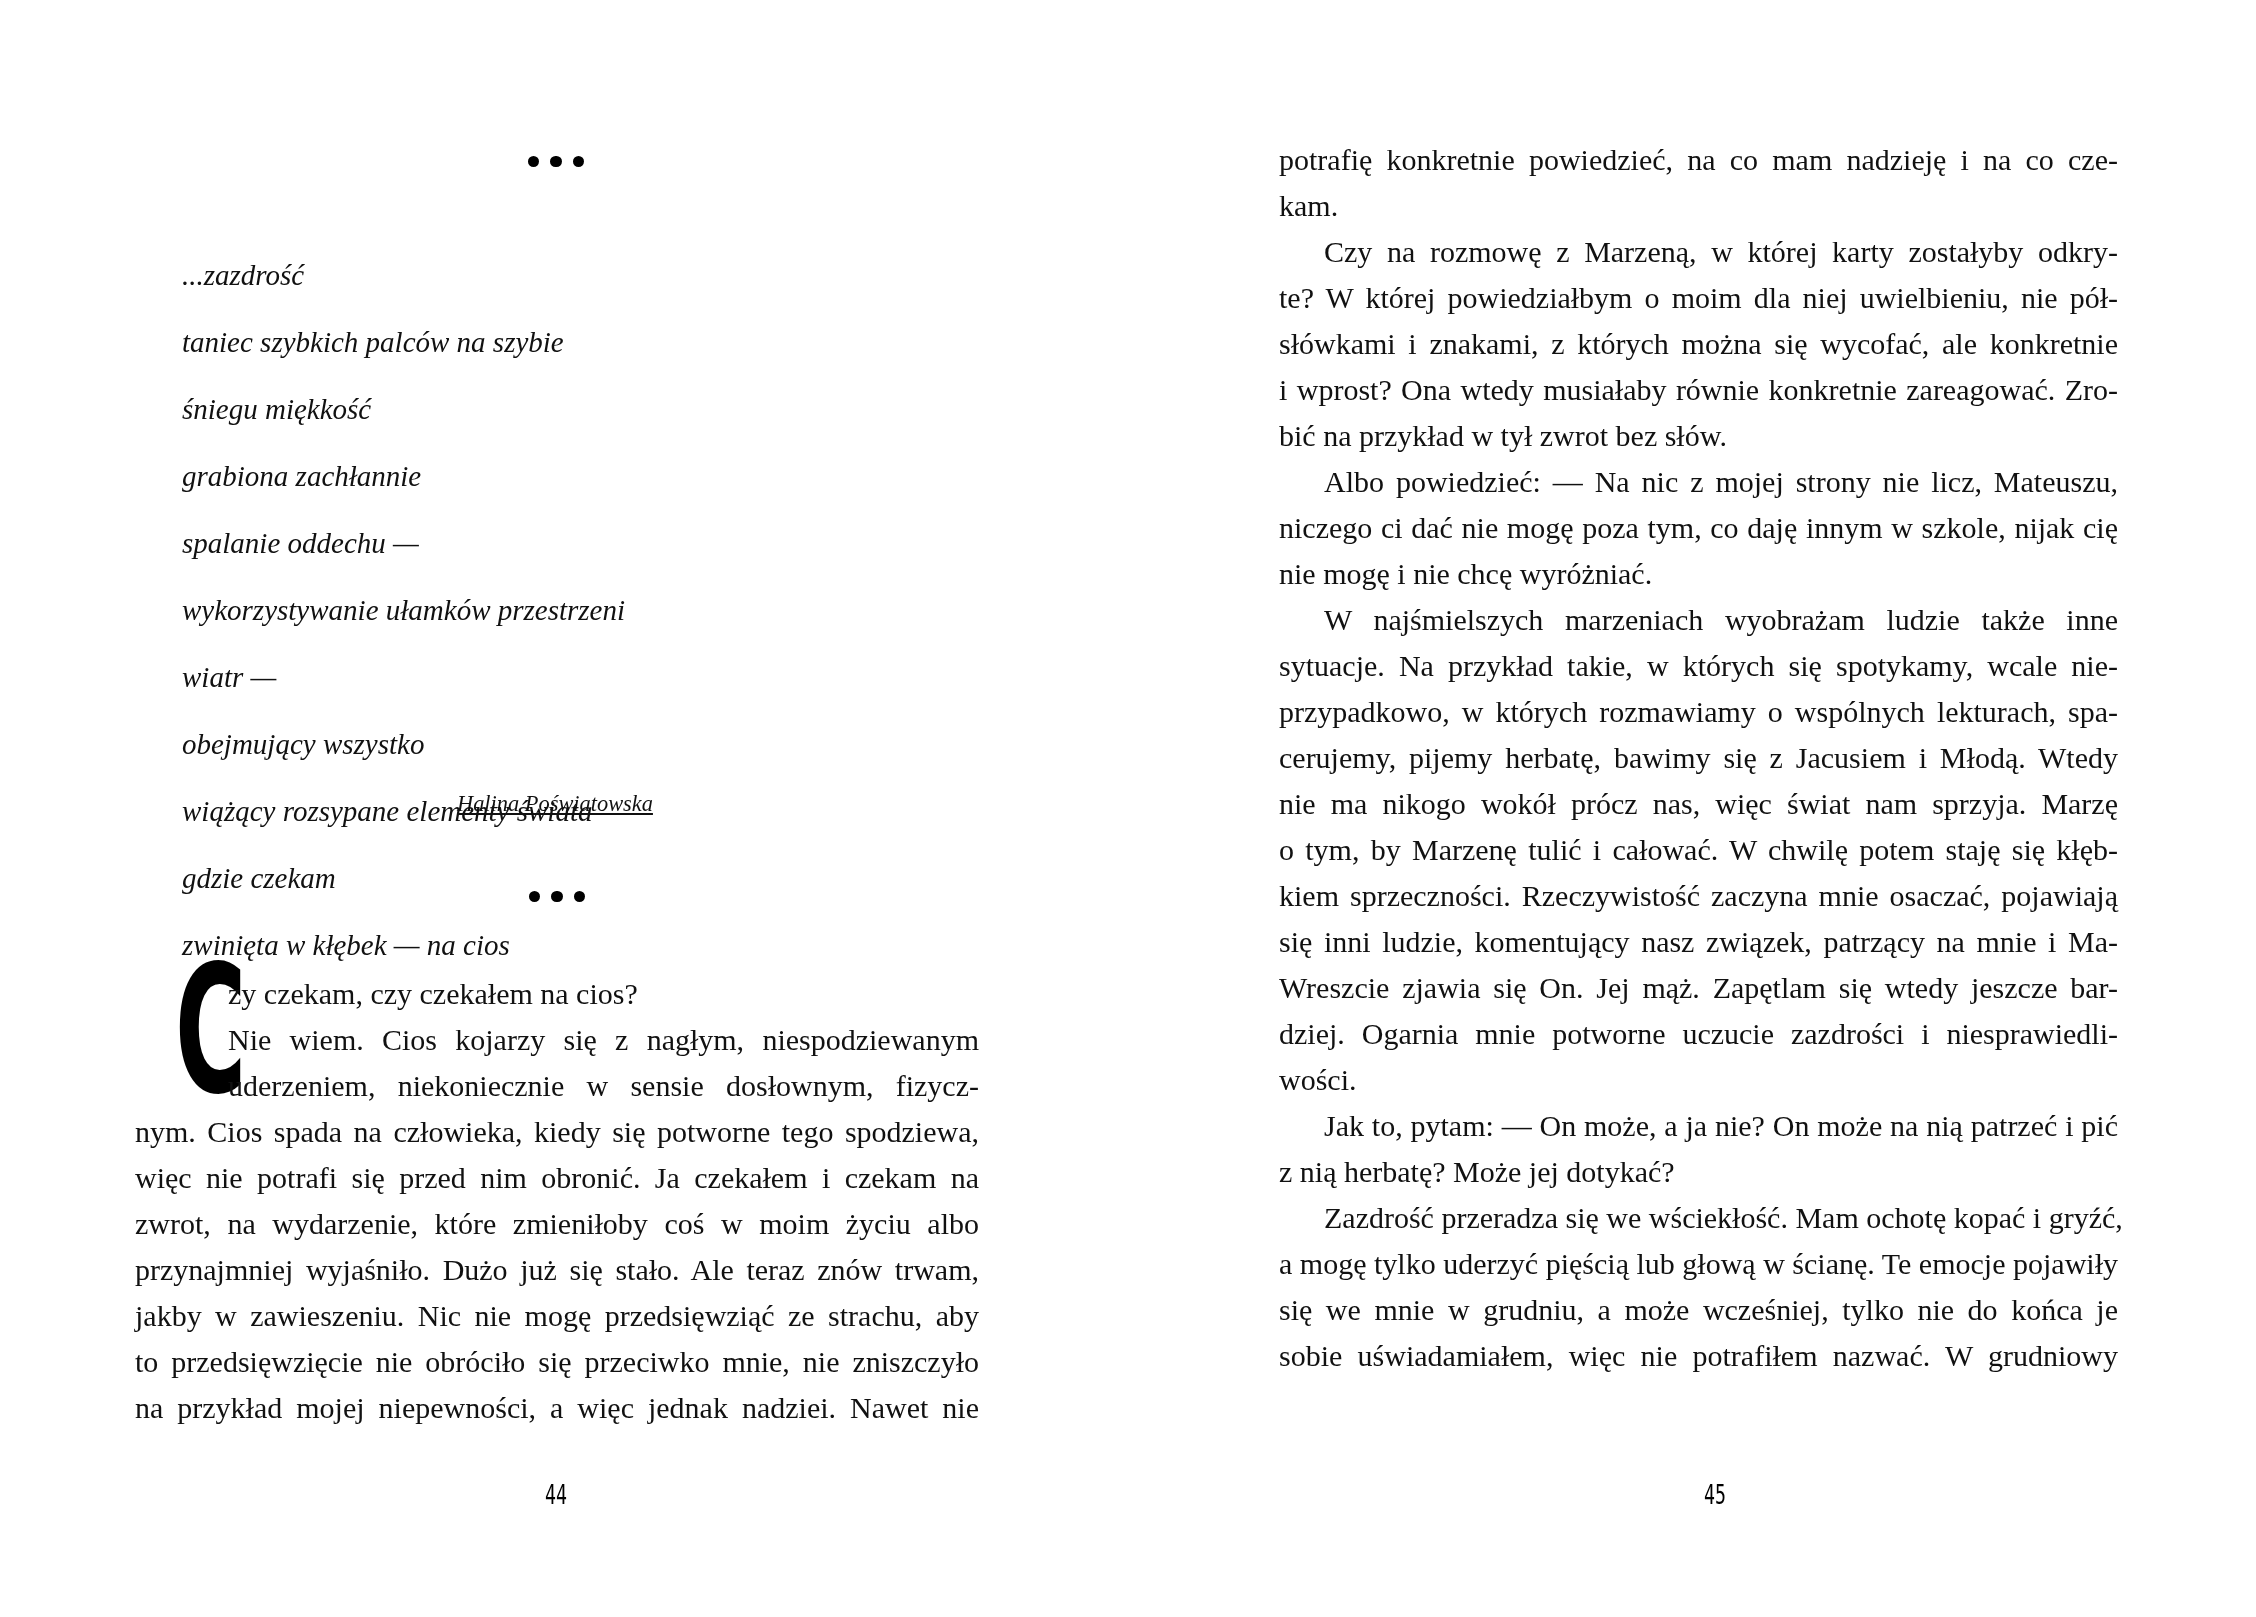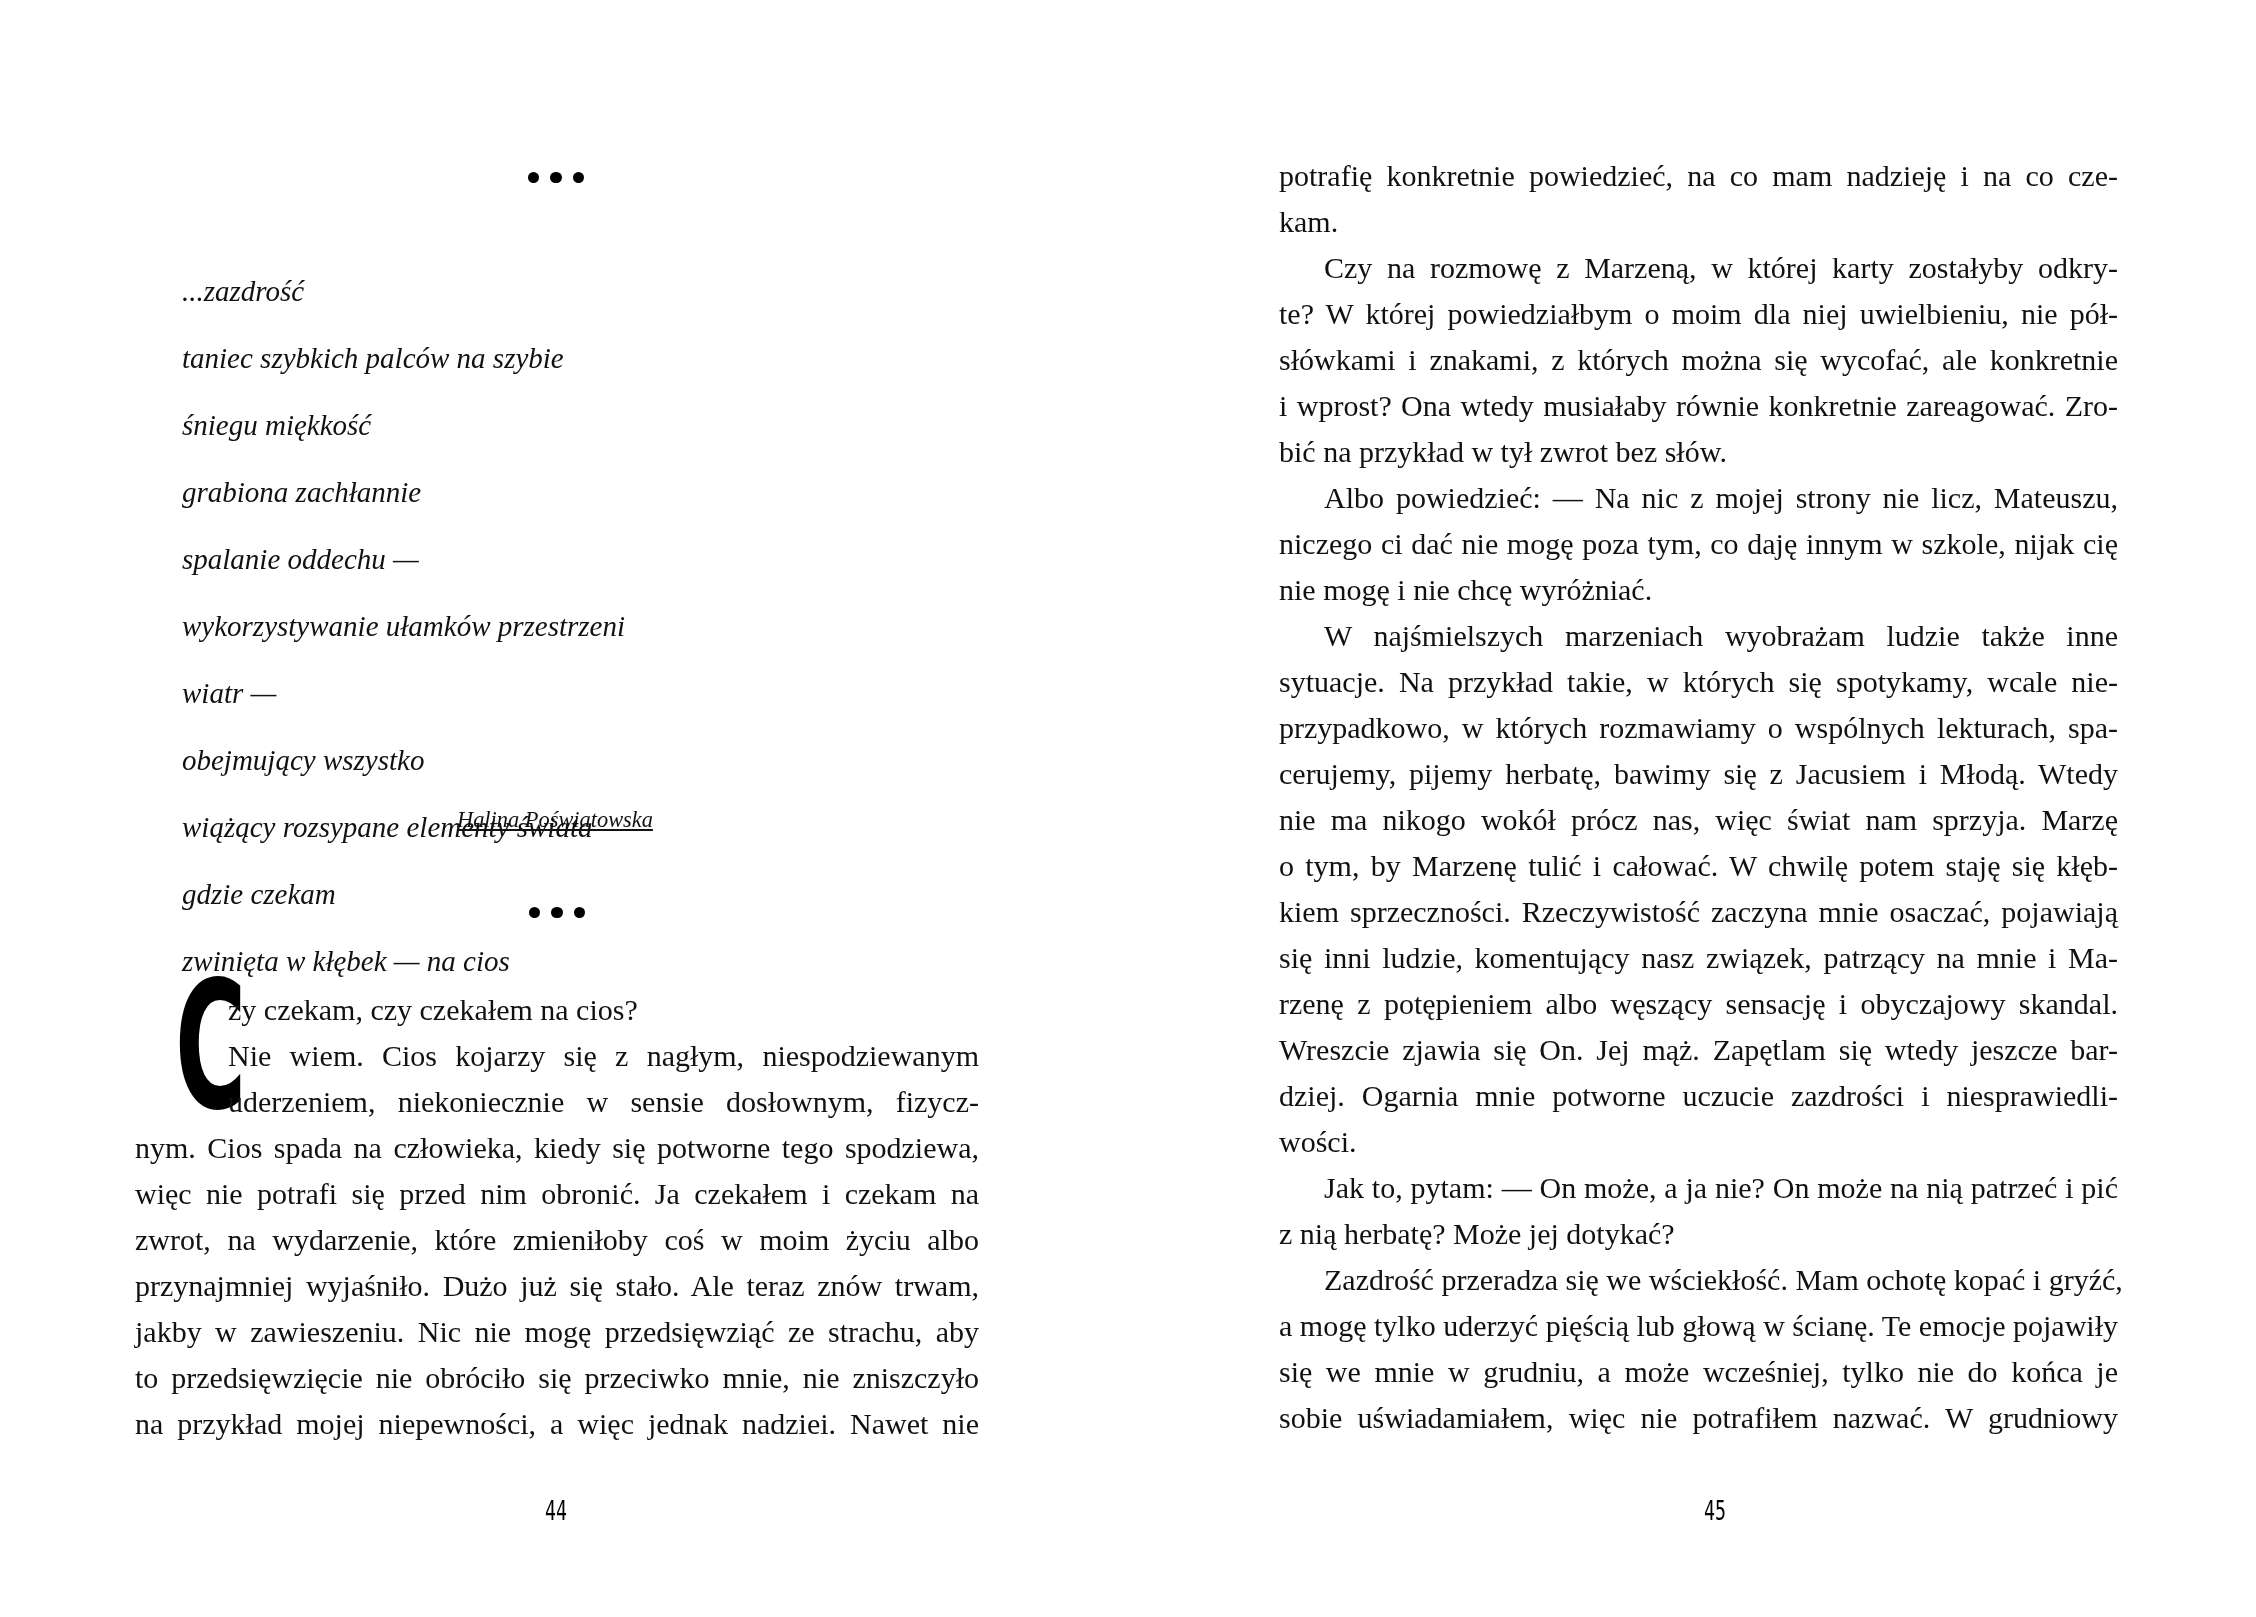--- a/index.html
+++ b/index.html
@@ -1,18 +1,18 @@
 <!DOCTYPE html>
 <html style="font-size:15px"><head>
 <meta charset="utf-8">
 <style>
   html, body { margin: 0; padding: 0; background: #ffffff; }
   body { width: 2257px; height: 1617px; position: relative; overflow: hidden; color: #111111;
          font-family: "Liberation Serif", "DejaVu Serif", serif; }
-  .page { position: absolute; top: 16px; height: 1166px; }
+  .page { position: absolute; top: 0; height: 1166px; }
   .page-left { left: 0; width: 1128px; }
   .page-right { left: 1128px; width: 1129px; }
 
   .dots { position: absolute; width: 75px; height: 18.6px; display: flex; justify-content: space-between; align-items: center; }
   .dots span { display: block; width: 11.2px; height: 11.2px; border-radius: 50%; background: #000; }
   .dots-top { left: 528px; top: 152px; width: 56px; }
   .dots-mid { left: 529px; top: 887px; width: 56px; }
 
   .poem { position: absolute; left: 182px; top: 231px; font-style: italic; font-size: 29px; line-height: 46px; }
   .poem .line { display: block; white-space: nowrap; margin-top: 21px; }
@@ -97,21 +97,20 @@
     <span class="l">niczego ci dać nie mogę poza tym, co daję innym w szkole, nijak cię</span>
     <span class="l last">nie mogę i nie chcę wyróżniać.</span>
     <span class="l indent">W najśmielszych marzeniach wyobrażam ludzie także inne</span>
     <span class="l">sytuacje. Na przykład takie, w których się spotykamy, wcale nie-</span>
     <span class="l">przypadkowo, w których rozmawiamy o wspólnych lekturach, spa-</span>
     <span class="l">cerujemy, pijemy herbatę, bawimy się z Jacusiem i Młodą. Wtedy</span>
     <span class="l">nie ma nikogo wokół prócz nas, więc świat nam sprzyja. Marzę</span>
     <span class="l">o tym, by Marzenę tulić i całować. W chwilę potem staję się kłęb-</span>
     <span class="l">kiem sprzeczności. Rzeczywistość zaczyna mnie osaczać, pojawiają</span>
     <span class="l">się inni ludzie, komentujący nasz związek, patrzący na mnie i Ma-</span>
-    <span class="l">rzenę z potępieniem albo węszący sensację i obyczajowy skandal.</span>
     <span class="l">Wreszcie zjawia się On. Jej mąż. Zapętlam się wtedy jeszcze bar-</span>
     <span class="l">dziej. Ogarnia mnie potworne uczucie zazdrości i niesprawiedli-</span>
     <span class="l last">wości.</span>
     <span class="l indent">Jak to, pytam: — On może, a ja nie? On może na nią patrzeć i pić</span>
     <span class="l last">z nią herbatę? Może jej dotykać?</span>
     <span class="l indent">Zazdrość przeradza się we wściekłość. Mam ochotę kopać i gryźć,</span>
     <span class="l">a mogę tylko uderzyć pięścią lub głową w ścianę. Te emocje pojawiły</span>
     <span class="l">się we mnie w grudniu, a może wcześniej, tylko nie do końca je</span>
     <span class="l">sobie uświadamiałem, więc nie potrafiłem nazwać. W grudniowy</span>
   </div>

